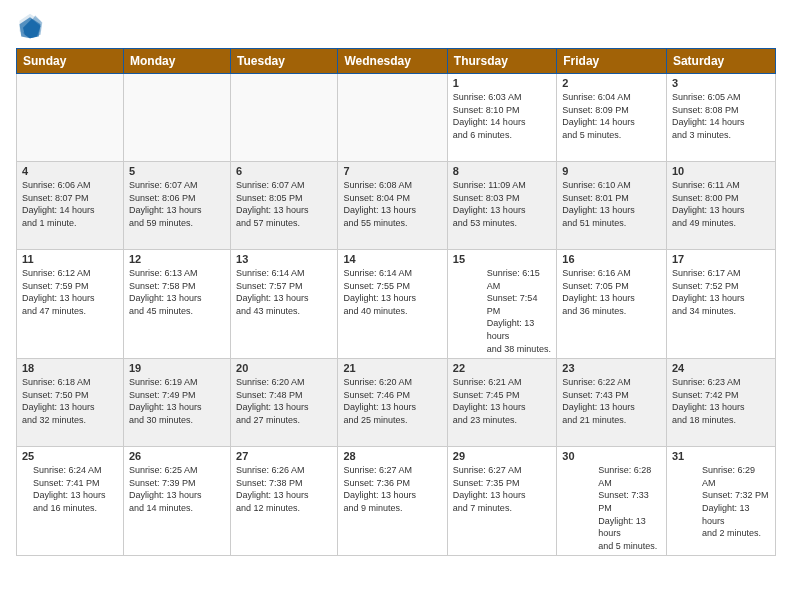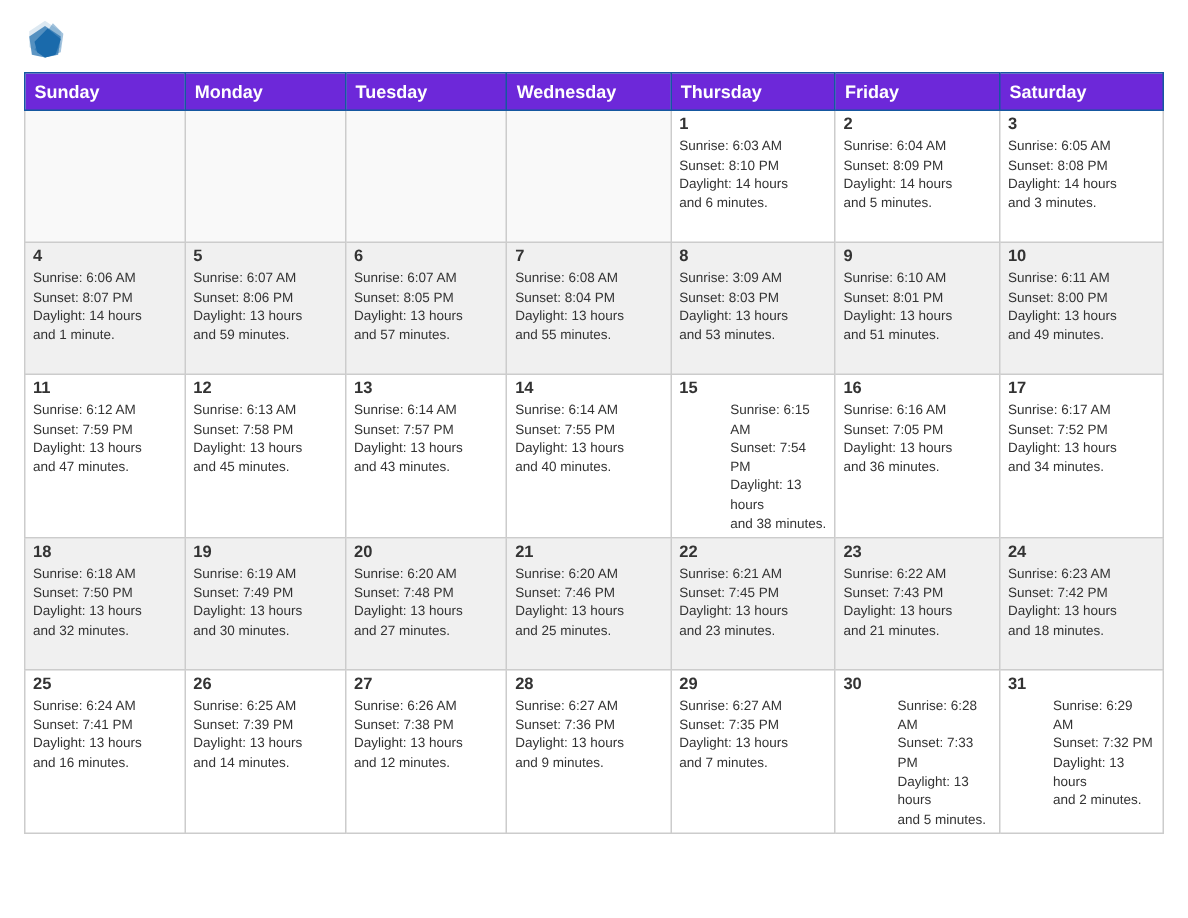--- a/index.html
+++ b/index.html
@@ -52,21 +52,21 @@
     .location {
       font-size: 16px;
       color: #555;
     }
     .calendar {
       width: 100%;
       border-collapse: collapse;
       border: 1px solid #ccc;
     }
     .calendar th {
-      background: #6d28d9;
+      background: #a16207;
       color: white;
       text-align: left;
       padding: 5px 6px;
       font-size: 12px;
       font-weight: bold;
       border: 1px solid #1558a0;
     }
     .calendar td {
       vertical-align: top;
       width: 113px;
@@ -181,21 +181,21 @@
           </td>
           <td class="shaded">
             <span class="day-number">7</span>
             <div class="day-info" style="white-space: pre-line;">Sunrise: 6:08 AM
 Sunset: 8:04 PM
 Daylight: 13 hours
 and 55 minutes.</div>
           </td>
           <td class="shaded">
             <span class="day-number">8</span>
-            <div class="day-info" style="white-space: pre-line;">Sunrise: 3:09 AM
+            <div class="day-info" style="white-space: pre-line;">Sunrise: 11:09 AM
 Sunset: 8:03 PM
 Daylight: 13 hours
 and 53 minutes.</div>
           </td>
           <td class="shaded">
             <span class="day-number">9</span>
             <div class="day-info" style="white-space: pre-line;">Sunrise: 6:10 AM
 Sunset: 8:01 PM
 Daylight: 13 hours
 and 51 minutes.</div>
@@ -306,21 +306,21 @@
             <span class="day-number">24</span>
             <div class="day-info" style="white-space: pre-line;">Sunrise: 6:23 AM
 Sunset: 7:42 PM
 Daylight: 13 hours
 and 18 minutes.</div>
           </td>
         </tr>
         <tr>
           <td>
             <span class="day-number">25</span>
-            <div class="day-info" style="white-space: pre-line;">Sunrise: 6:24 AM
+            <div class="day-info" style="white-space: pre-line; margin-left: 11px;">Sunrise: 6:24 AM
 Sunset: 7:41 PM
 Daylight: 13 hours
 and 16 minutes.</div>
           </td>
           <td>
             <span class="day-number">26</span>
             <div class="day-info" style="white-space: pre-line;">Sunrise: 6:25 AM
 Sunset: 7:39 PM
 Daylight: 13 hours
 and 14 minutes.</div>

